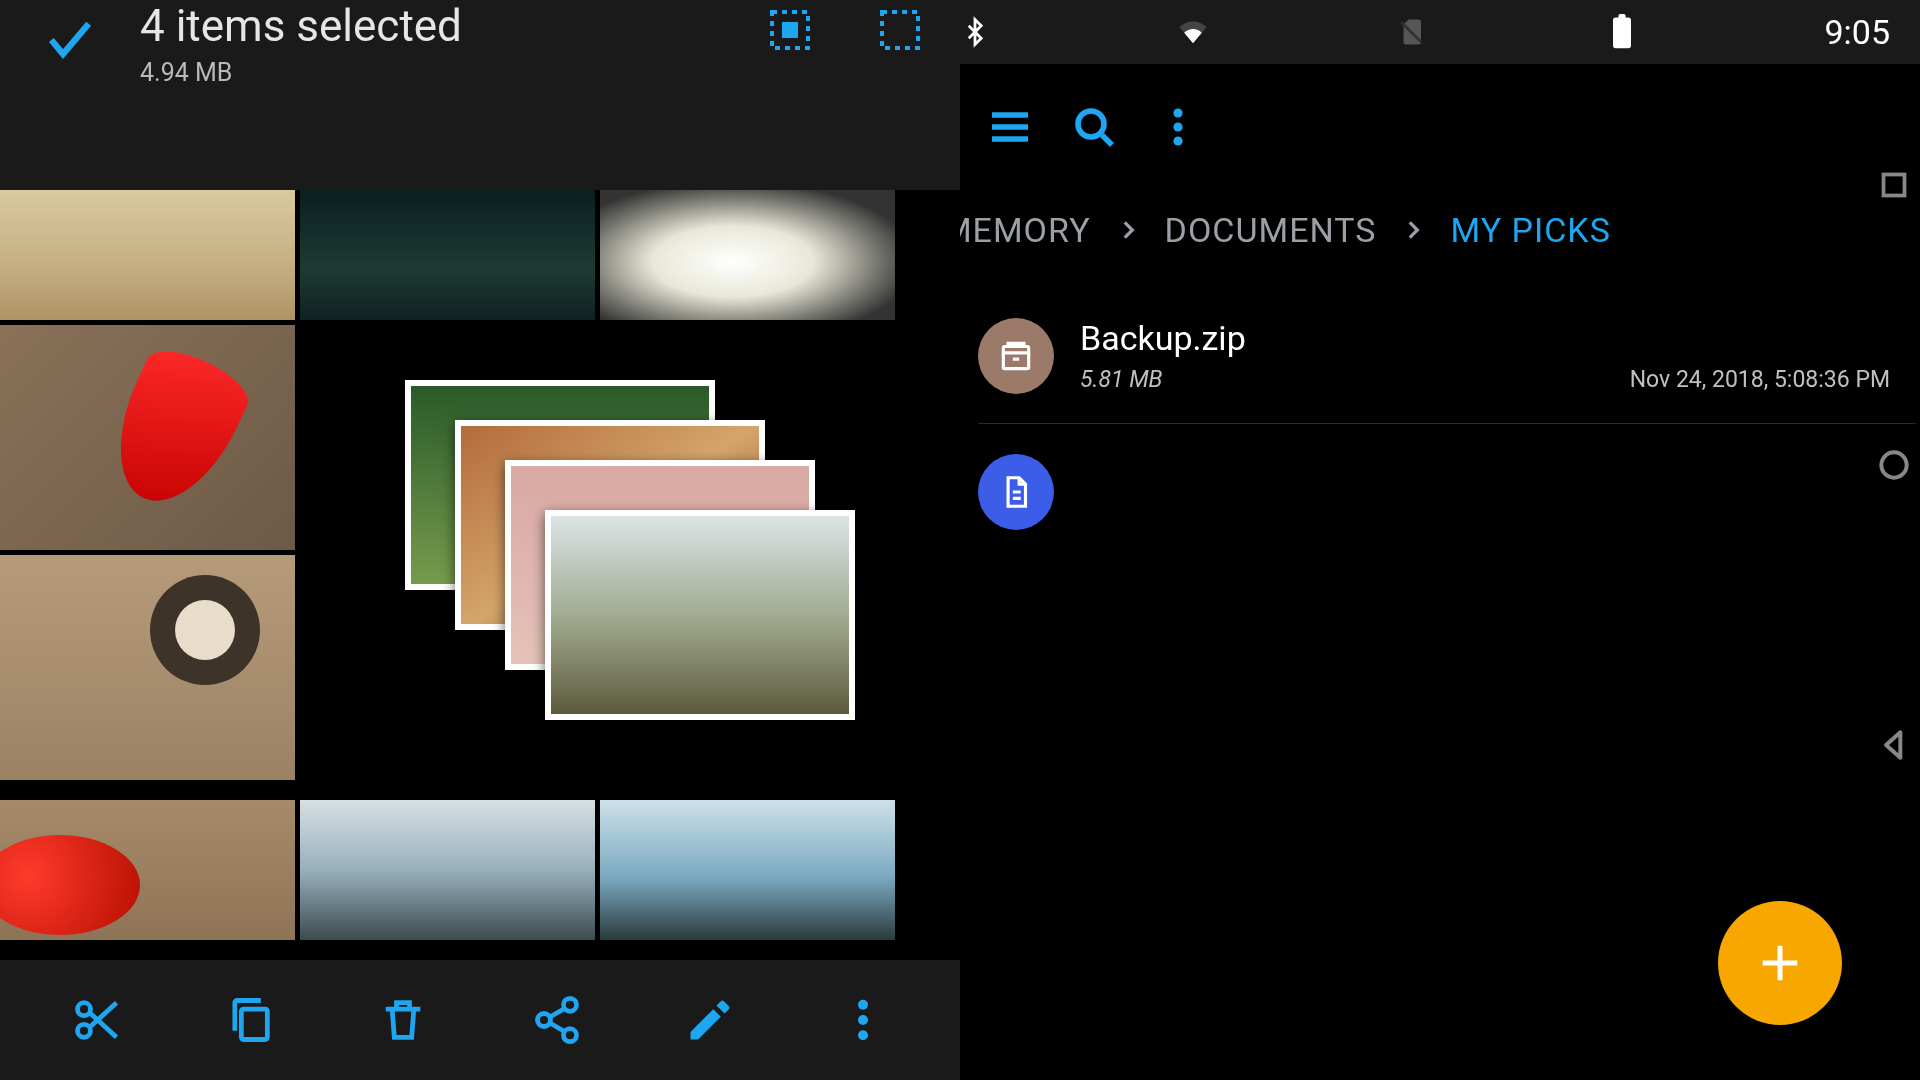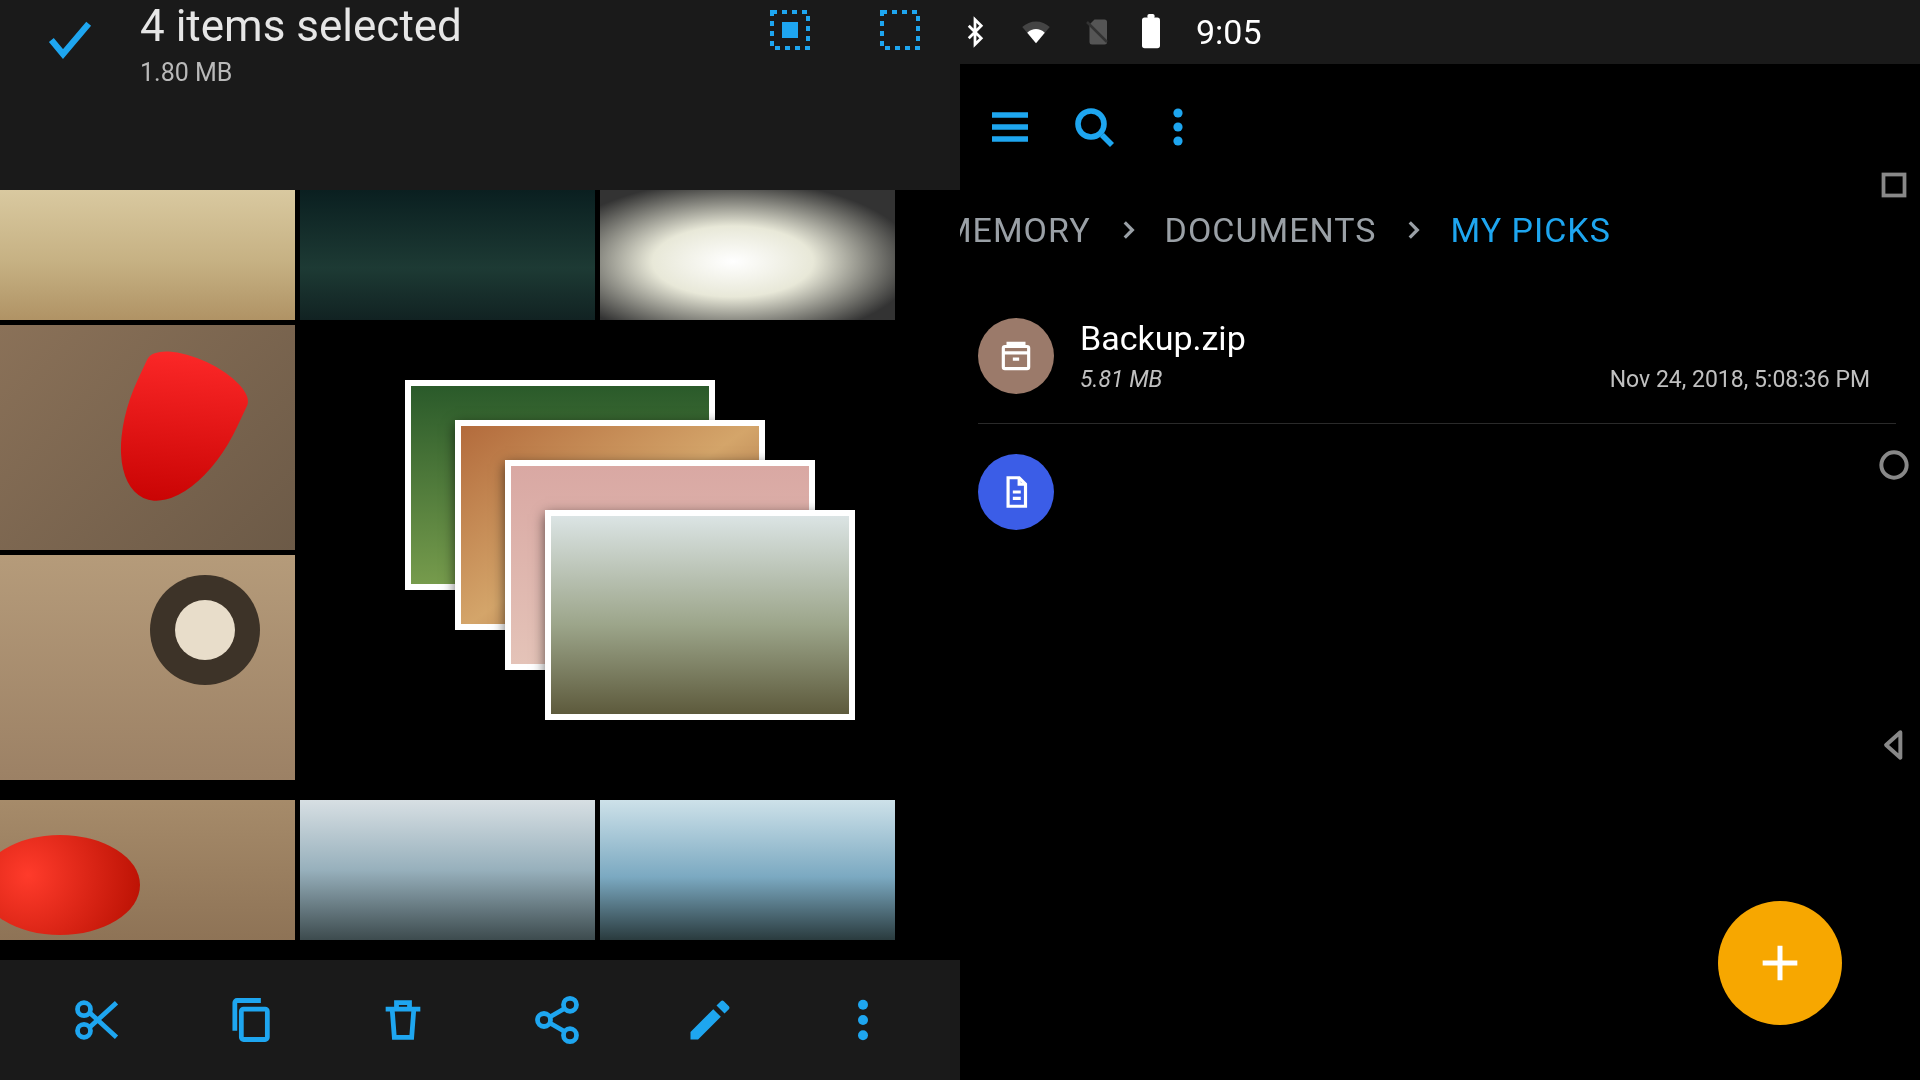--- a/index.html
+++ b/index.html
@@ -86,21 +86,21 @@
     justify-content: space-around;
     padding: 0 20px;
   }
   .tool-btn { width: 70px; height: 70px; display: flex; align-items: center; justify-content: center; }
 
   
   .status-bar {
     height: 64px;
     display: flex;
     align-items: center;
-    justify-content: flex-start;
+    justify-content: space-between;
     padding-right: 30px;
     gap: 28px;
     background: #1a1a1a;
   }
   .status-bar .clock { font-size: 34px; color: #fff; margin-left: 6px;}
   .status-icn { display:flex; align-items:center; justify-content:center;}
 
   .right-topbar {
     height: 126px;
     display: flex;
@@ -120,21 +120,21 @@
     align-items: center;
     gap: 24px;
     padding-left: 0;
     overflow: hidden;
   }
   .crumb { font-size: 34px; color: #9aa0a6; white-space: nowrap; letter-spacing: 1px;}
   .crumb.first { margin-left: -70px;}
   .crumb.active { color: #1ea6f0; }
   .crumb-sep { color:#9aa0a6; }
 
-  .file-list { flex:1; padding: 18px 24px 0 18px;}
+  .file-list { flex:1; padding: 18px 4px 0 18px;}
   .file-row {
     display:flex; align-items:center; height:136px;
     border-bottom: 1px solid #2a2a2a; gap: 26px;
     padding: 0 26px 0 0;
   }
   .file-row:last-child{border-bottom:none;}
   .file-icn {
     width: 76px; height: 76px; border-radius: 50%;
     display:flex; align-items:center; justify-content:center;
     flex-shrink: 0;
@@ -175,21 +175,21 @@
 
 <div class="left-pane">
   <div class="left-topbar">
     <div class="check-btn">
       <svg width="56" height="56" viewBox="0 0 24 24">
           <path fill="none" stroke="#1ea6f0" stroke-width="2.7" d="M4 12l5 6L20 5"></path>
         </svg>
     </div>
     <div class="left-title-block">
       <span class="left-title">4 items selected</span>
-      <span class="left-subtitle">1.80 MB</span>
+      <span class="left-subtitle">4.94 MB</span>
     </div>
     <div class="select-btn">
       <svg width="48" height="48" viewBox="0 0 24 24">
         <rect x="3" y="3" width="18" height="18" fill="none" stroke="#1ea6f0" stroke-width="2" stroke-dasharray="2.5 2.5"></rect>
         <rect x="8" y="8" width="8" height="8" fill="#1ea6f0"></rect>
       </svg>
     </div>
     <div class="select-btn">
       <svg width="48" height="48" viewBox="0 0 24 24">
         <rect x="3" y="3" width="18" height="18" fill="none" stroke="#1ea6f0" stroke-width="2" stroke-dasharray="2.5 2.5"></rect>

